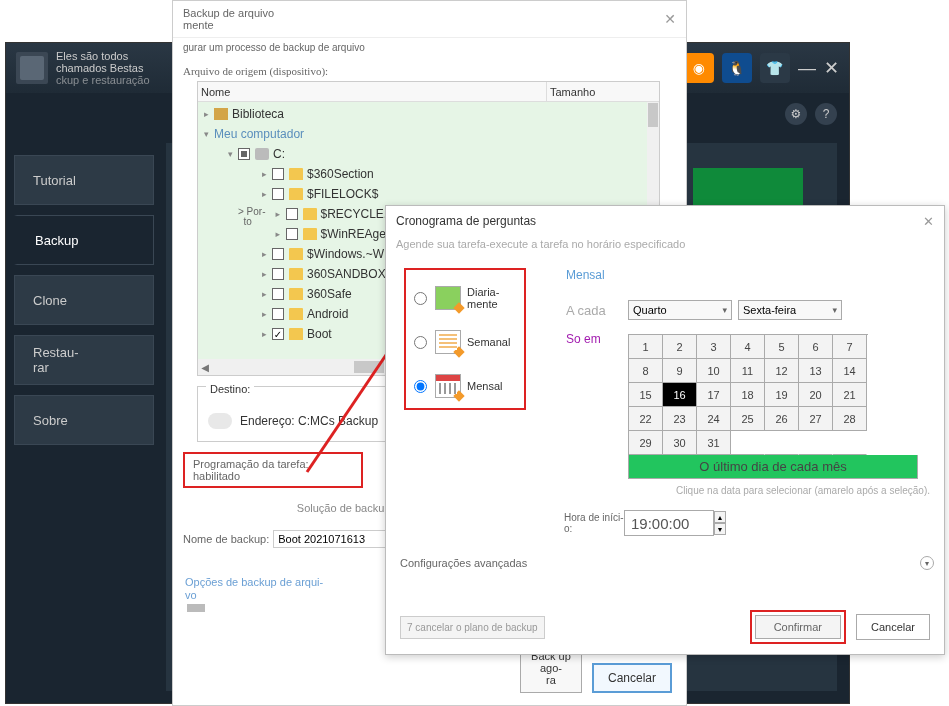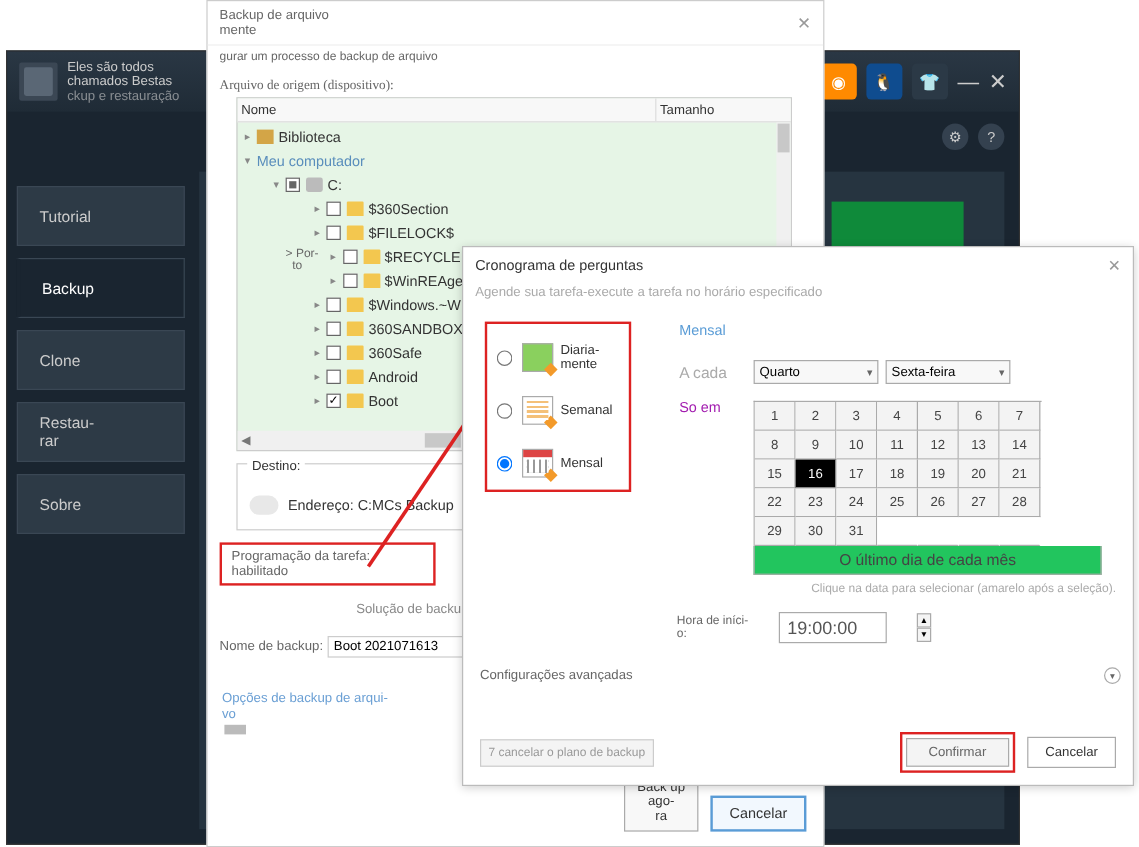--- a/index.html
+++ b/index.html
@@ -95,21 +95,21 @@
 .combo::after { content:'▾'; position:absolute; right:4px; font-size:9px; color:#666; }
 .combo.c1 { width: 104px; margin-right:6px; }
 .combo.c2 { width: 104px; }
 .cal-grid { margin-top: 6px; width: 240px; border-top:1px solid #aaa; border-left:1px solid #aaa; }
 .cal-grid-row { display:flex; }
 .cal-cell { width: 34px; height: 24px; border-right:1px solid #aaa; border-bottom:1px solid #aaa; background:#f3f3f3; font-size:11px; color:#444; display:flex; align-items:center; justify-content:center; cursor:pointer; }
 .cal-cell.blank { background:#fff; border-color: transparent transparent #aaa transparent; }
 .cal-cell.sel { background:#000; color:#fff; }
 .cal-last { width:290px; height:24px; border:1px solid #aaa; border-top:none; background:#22c55e; font-size:13px; color:#444; display:flex; align-items:center; justify-content:center; cursor:pointer; }
 .sel-hint { font-size:10px; color:#aaa; margin-top:6px; text-align:right; width:302px; }
-.hora-row { display:flex; align-items:center; margin: 14px 0 0 178px; gap: 25px; }
+.hora-row { display:flex; align-items:center; margin: 14px 0 0 178px; }
 .hora-lbl { font-size:10px; color:#666; line-height:11px; width:60px;}
 .hora-val { border:1px solid #aaa; width:90px; height:26px; font-size:15px; color:#555; display:flex; align-items:center; padding-left:6px;}
 .spin { display:flex; flex-direction:column; }
 .spin-btn { width:12px; height:12px; border:1px solid #aaa; background:#f4f4f4; font-size:7px; display:flex; align-items:center; justify-content:center; }
 .adv-row { margin: 20px 10px 0 14px; font-size:11px; color:#666; display:flex; align-items:center; }
 .adv-chev { margin-left:auto; width:14px; height:14px; border:1px solid #aaa; border-radius:50%; font-size:8px; display:flex; align-items:center; justify-content:center; }
 .d2-footer { position:absolute; bottom:10px; left:0; right:0; display:flex; align-items:center; padding: 0 14px; }
 .cancel-plan { border:1px solid #ccc; background:#f4f4f4; color:#999; font-size:10px; padding:5px 6px; }
 .conf-box { margin-left:auto; border:2px solid #d22; padding:3px; }
 .conf-btn { border:1px solid #aaa; background:#f4f4f4; color:#666; font-size:11px; padding:5px 18px; }

